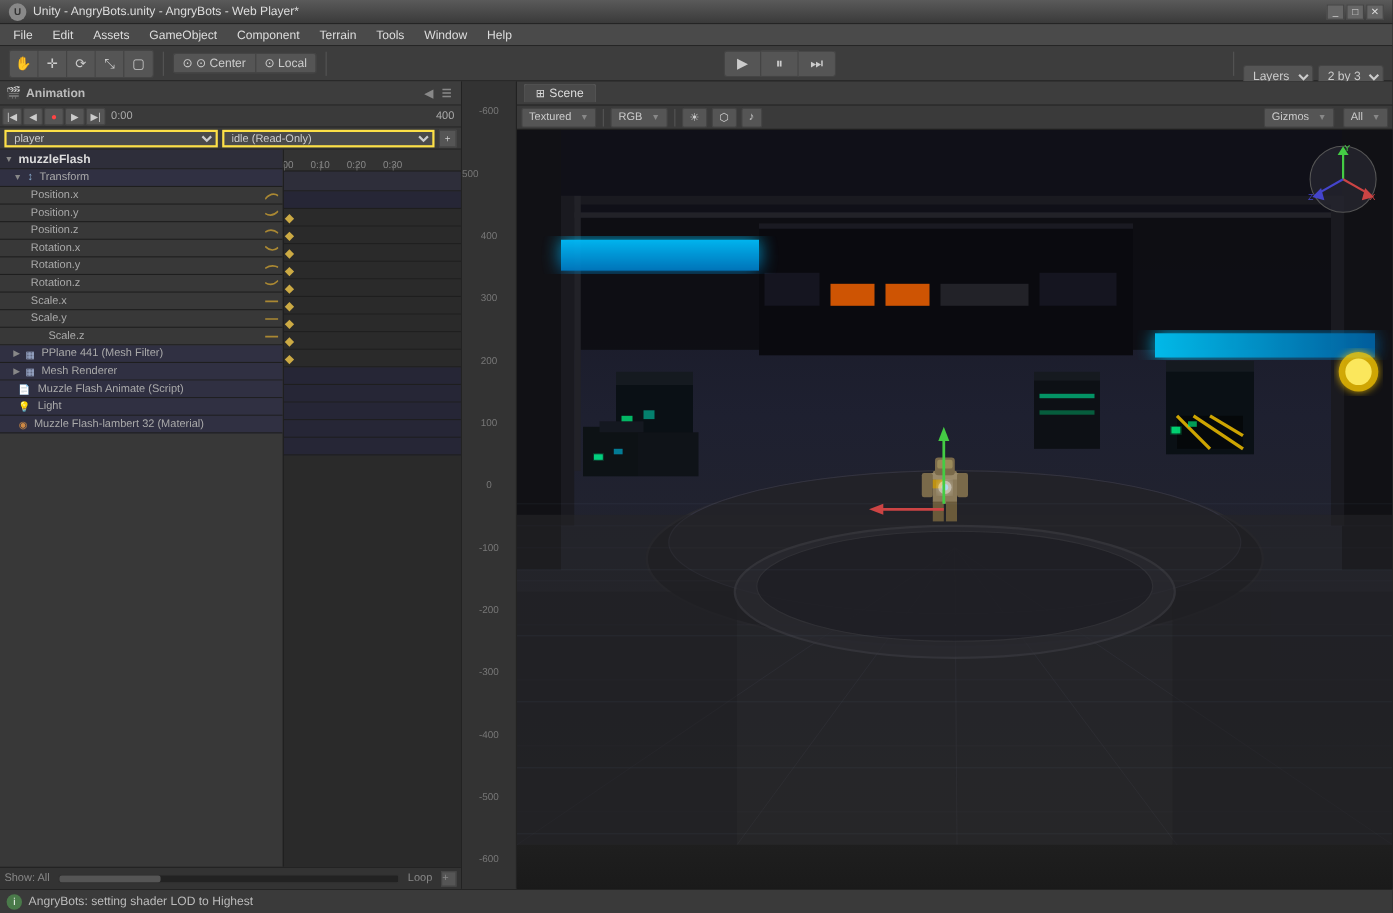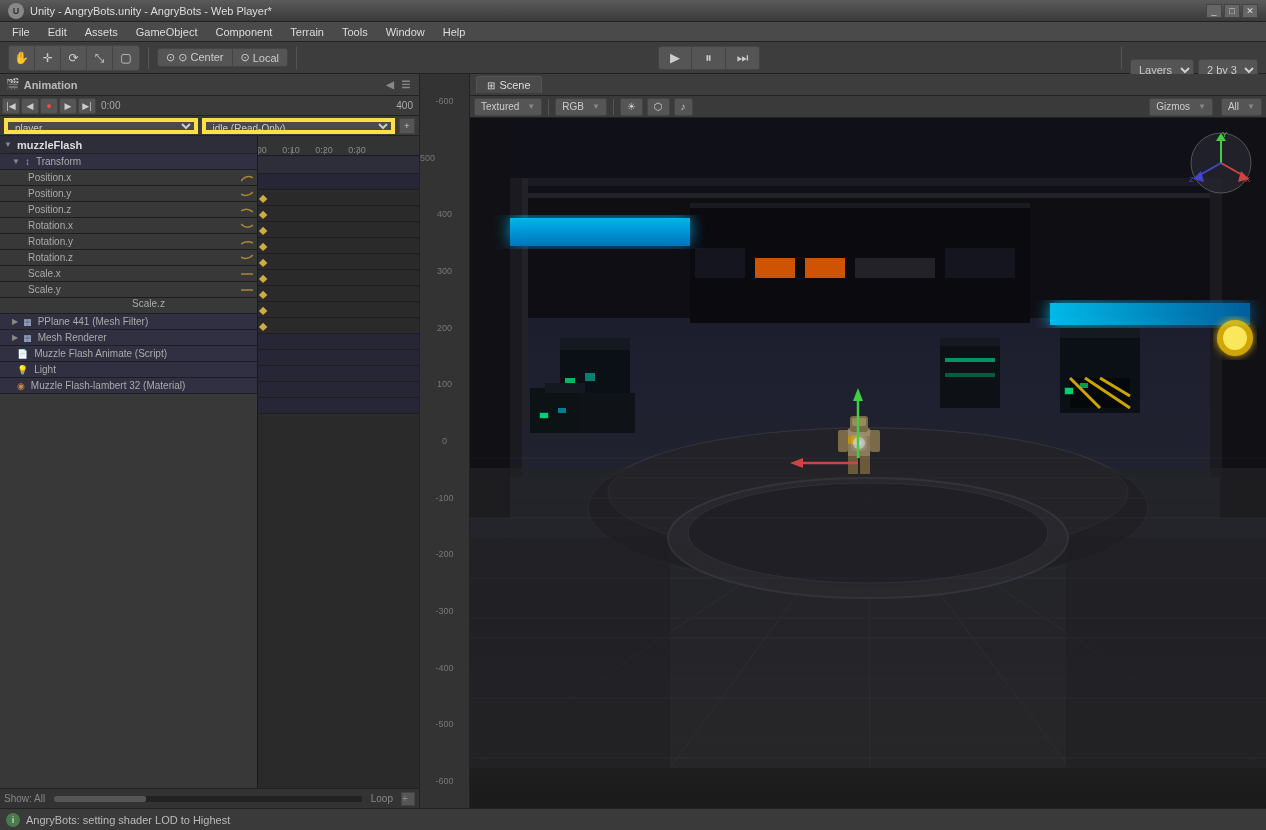--- a/index.html
+++ b/index.html
@@ -235,21 +235,21 @@
       display: flex;
       align-items: center;
       padding: 0 4px;
       border-bottom: 1px solid #222;
       gap: 4px;
     }
     .obj-select {
       flex: 1;
       height: 16px;
       background: #4a4a4a;
-      border: 4px solid #fde047;
+      border: 2px solid #fde047;
       color: #ccc;
       font-size: 10px;
       padding: 0 3px;
     }
 
     
     #scene-panel {
       flex: 1;
       display: flex;
       flex-direction: column;
@@ -659,21 +659,21 @@
 
         <div class="prop-row" style="padding-left:28px; height:16px;">
           <span>Scale.y</span>
           <div class="curve-ico" style="margin-left:auto;">
             <svg width="12" height="8">
                 <path d="M0 4 L12 4" stroke="#aa8833" stroke-width="1.5" fill="none"></path>
               </svg>
           </div>
         </div>
 
-        <div class="prop-row" style="padding-left:44px; height:16px;flex-direction:column;">
+        <div class="prop-row" style="padding-left:44px; height:16px;">
           <span>Scale.z</span>
           <div class="curve-ico" style="margin-left:auto;">
             <svg width="12" height="8">
                 <path d="M0 4 L12 4" stroke="#aa8833" stroke-width="1.5" fill="none"></path>
               </svg>
           </div>
         </div>
 
         <div class="prop-row" style="padding-left:12px; background:#303042;">
           <span style="margin-right:2px; color:#888; font-size:8px;">▶</span>

